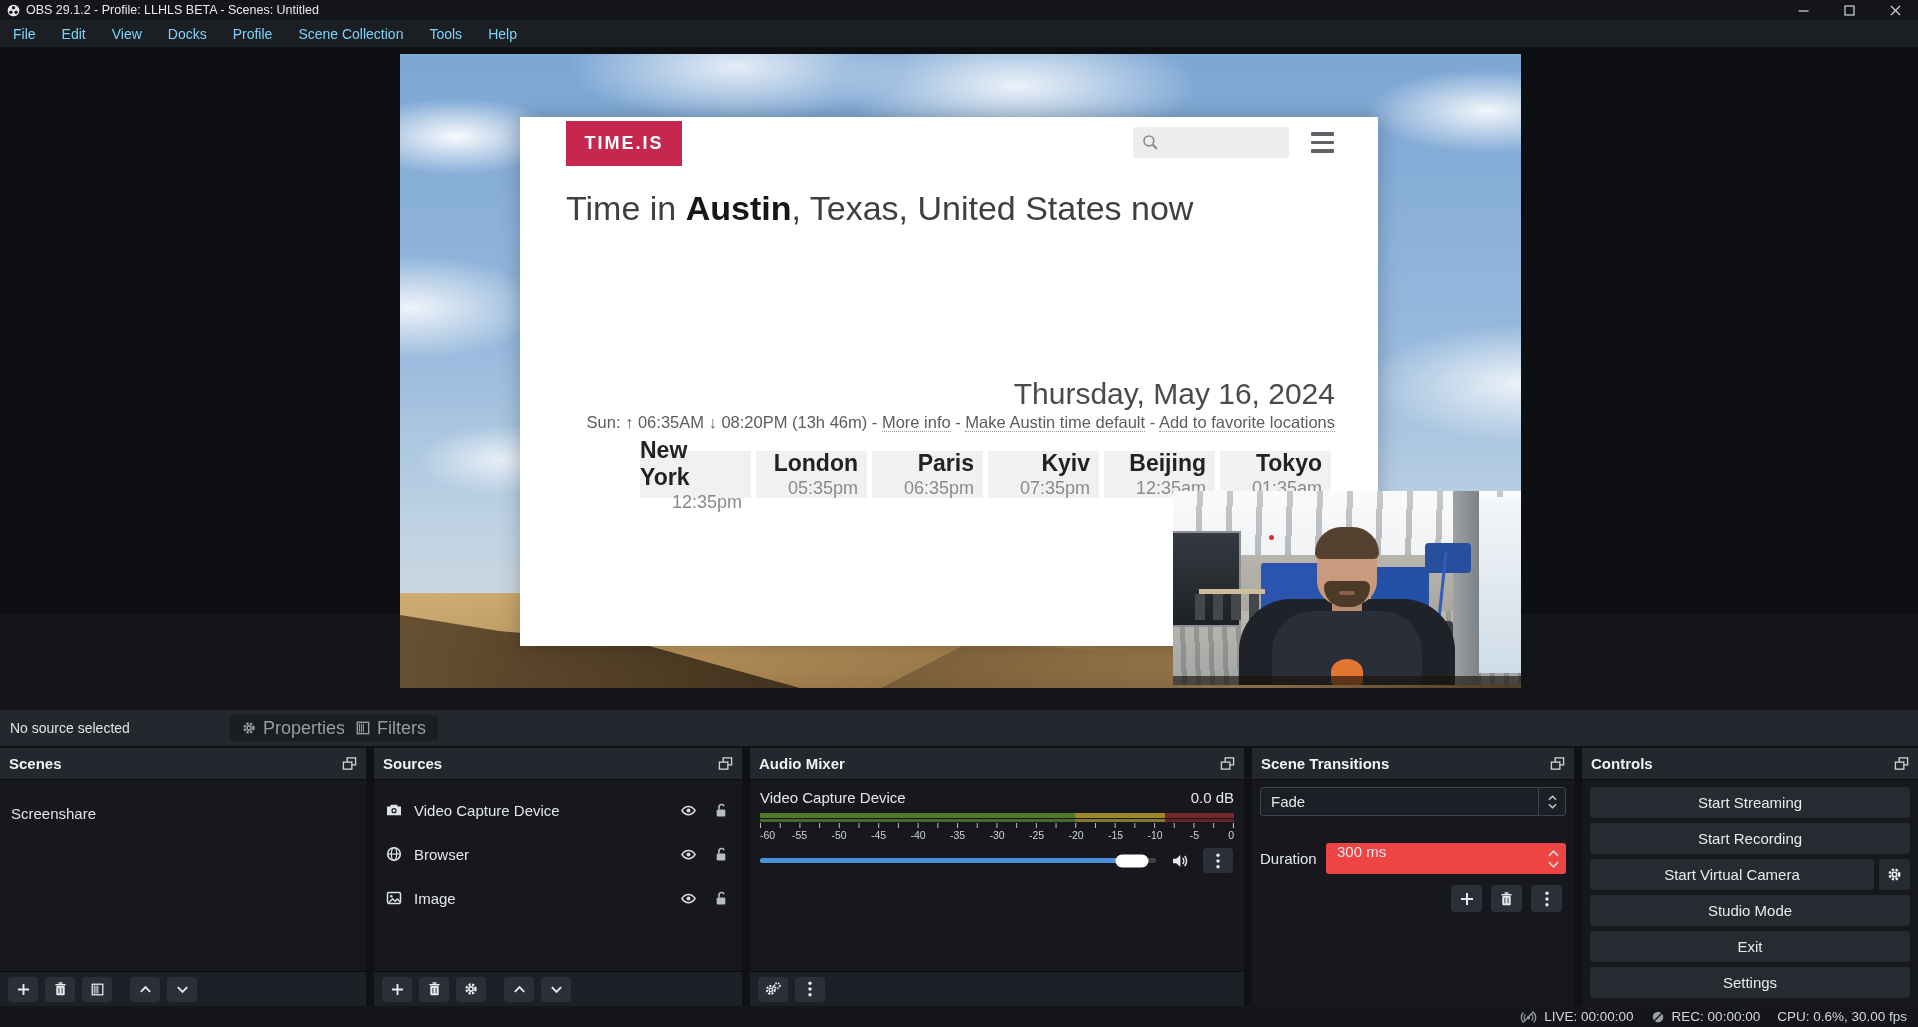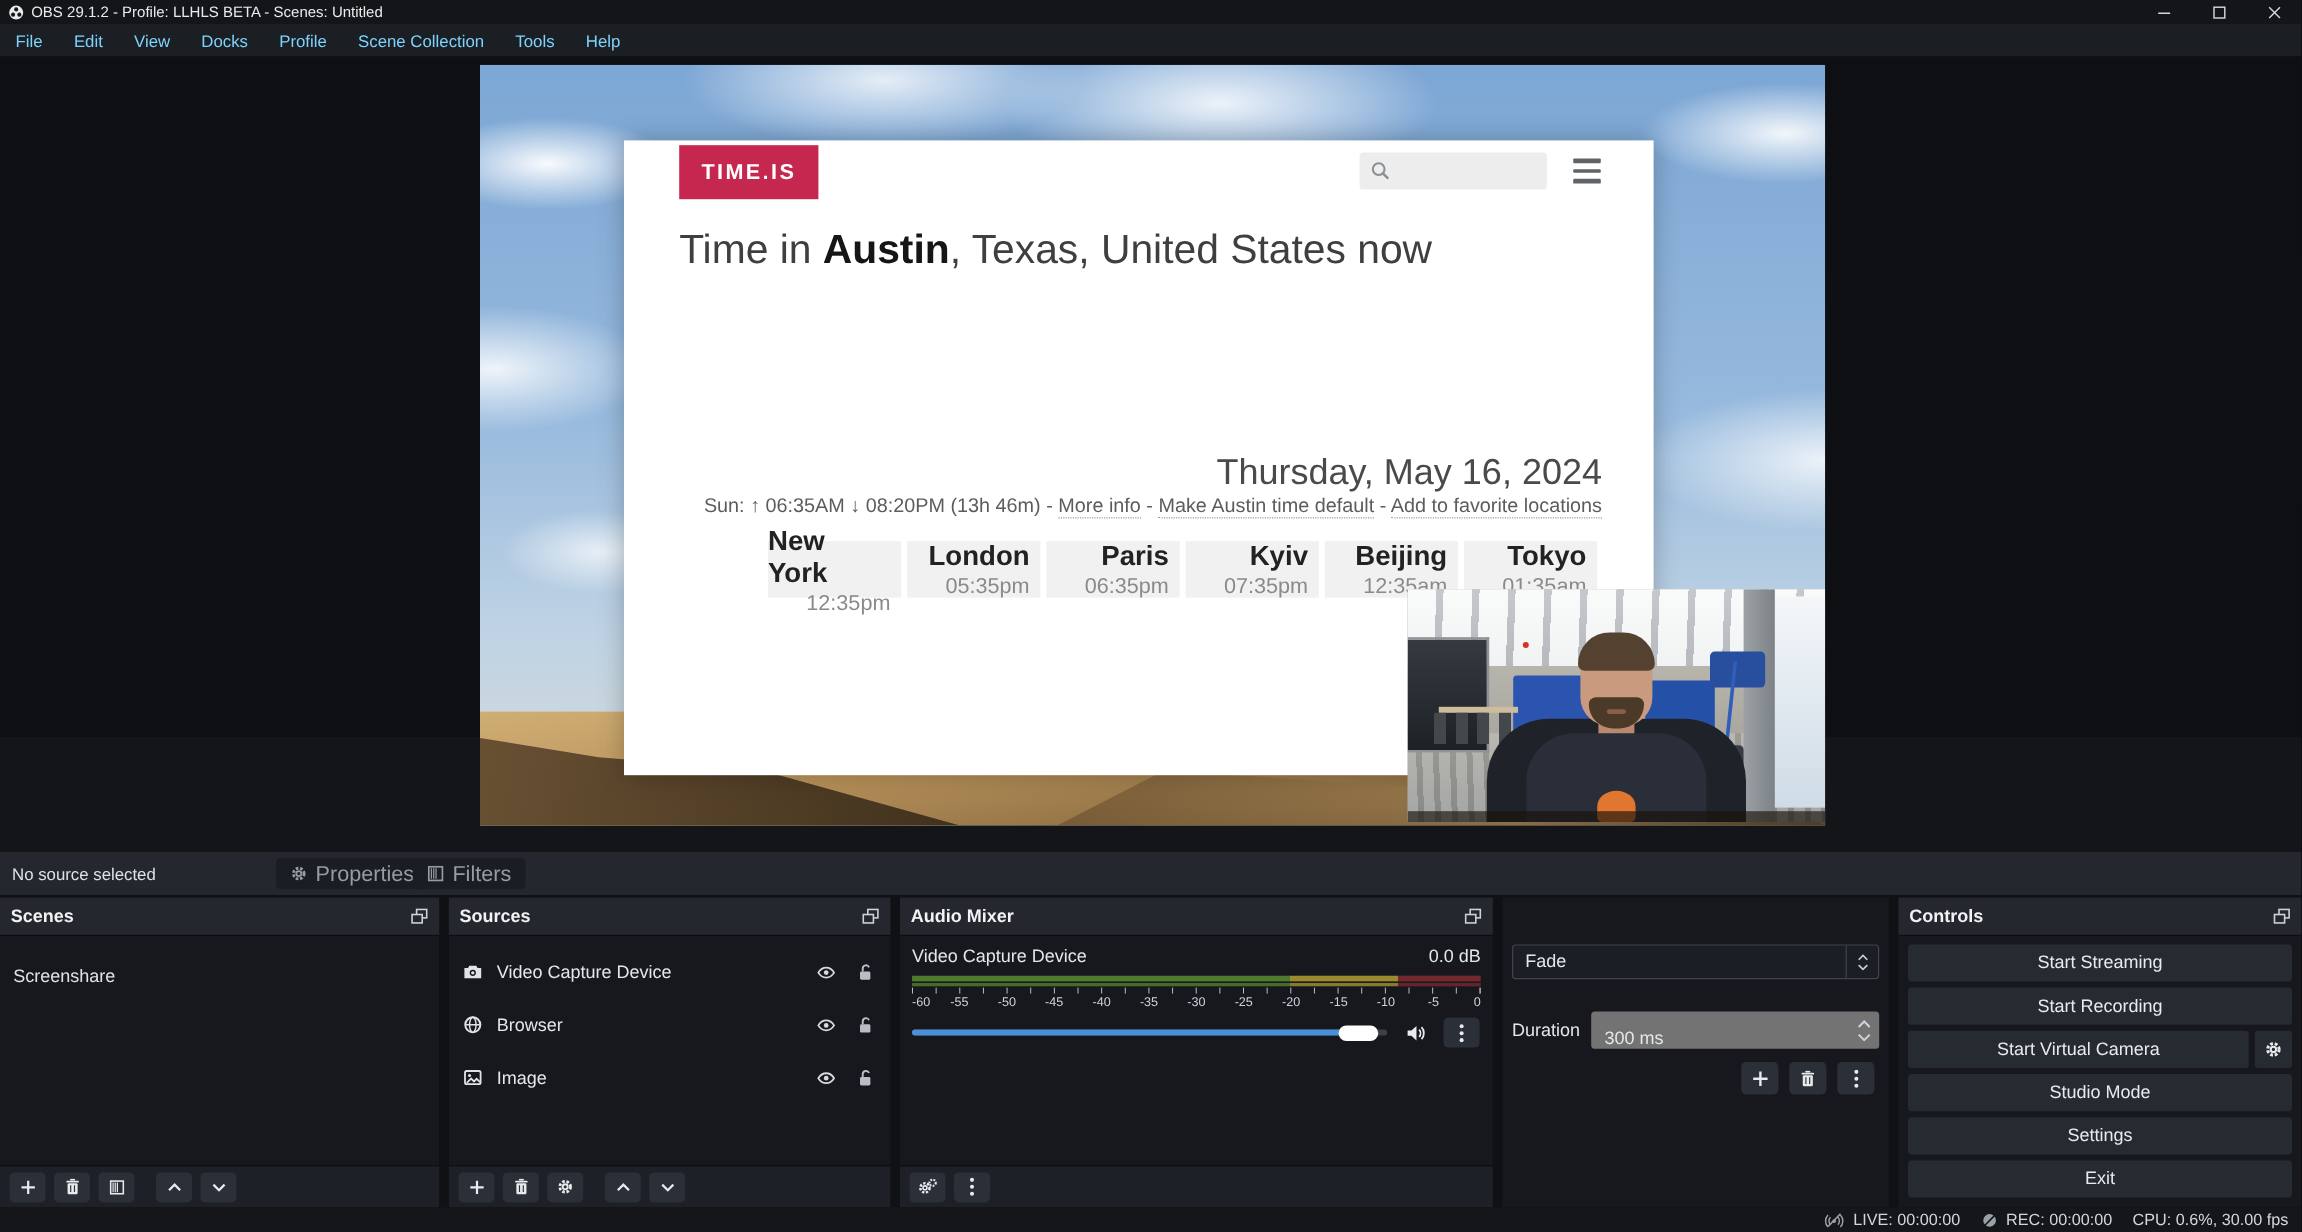--- a/index.html
+++ b/index.html
@@ -141,21 +141,21 @@
   .vol-handle{position:absolute;left:94%;top:50%;transform:translate(-50%,-50%);width:33px;height:13px;background:#fff;border-radius:6.5px}
   .vol-speaker{margin-left:15px;color:#e8eaed}
   .vol-row .tbtn{margin-left:14px}
 
   
   .trans-body{padding:7px 8px 0 8px;font-size:15px;color:#e4e7ea}
   .combo{position:relative;height:29px;background:#1b1e24;border:1px solid #3f444c;border-radius:3px;display:flex;align-items:center;padding-left:10px;box-sizing:border-box}
   .combo-arrows{position:absolute;right:0;top:0;bottom:0;width:26px;border-left:1px solid #3f444c;display:flex;flex-direction:column;align-items:center;justify-content:center;gap:2px;color:#c8ccd2}
   .dur-row{margin-top:27px;display:flex;align-items:center}
   .dur-label{width:66px}
-  .spin{position:relative;flex:1;height:31px;background:#737373;border-radius:3px;display:flex;align-items:flex-end;padding-left:11px;box-sizing:border-box}
+  .spin{position:relative;flex:1;height:31px;background:#ef4444;border-radius:3px;display:flex;align-items:flex-start;padding-left:11px;box-sizing:border-box}
   .spin-arrows{position:absolute;right:7px;top:0;bottom:0;display:flex;flex-direction:column;justify-content:center;gap:4px;color:#d0d4d9}
   .trans-btns{margin-top:11px;display:flex;justify-content:flex-end;gap:9px;padding-right:4px}
   .trans-btns .tbtn{width:31px;height:27px}
 
   
   .ctl-body{padding-top:7px}
   .ctl-btn{margin:0 8px 5px 8px;height:31px;background:#262a31;border-radius:3px;display:flex;align-items:center;justify-content:center;font-size:15px;color:#e8eaec}
   .ctl-row{margin:0 8px 5px 8px;display:flex;gap:5px}
   .ctl-row .ctl-btn{flex:1;margin:0}
   .ctl-gear{width:31px;height:31px;background:#262a31;border-radius:3px;display:flex;align-items:center;justify-content:center;color:#e8eaec;flex:0 0 auto}
@@ -554,20 +554,29 @@
             <svg width="4" height="16" viewBox="0 0 4 16">
               <circle cx="2" cy="2.2" r="1.7" fill="currentColor"></circle>
               <circle cx="2" cy="8" r="1.7" fill="currentColor"></circle>
               <circle cx="2" cy="13.8" r="1.7" fill="currentColor"></circle>
             </svg>
           </div>
       </div>
     </div>
 
     <div class="panel" id="panel-transitions">
+      <div class="panel-header">
+        <span>Scene Transitions</span>
+        <span class="popout">
+            <svg width="15" height="15" viewBox="0 0 16 16">
+              <rect x="5.5" y="2" width="9" height="7.5" fill="none" stroke="currentColor" stroke-width="1.4"></rect>
+              <rect x="1.5" y="6.5" width="9" height="7.5" fill="#24272d" stroke="currentColor" stroke-width="1.4"></rect>
+            </svg>
+          </span>
+      </div>
       <div class="panel-body nofoot trans-body">
         <div class="combo">
           <span>Fade</span>
           <span class="combo-arrows">
             <svg width="9" height="6" viewBox="0 0 10 6">
                 <path d="M1 5l4-4 4 4" fill="none" stroke="currentColor" stroke-width="1.6"></path>
               </svg>
             <svg width="9" height="6" viewBox="0 0 10 6">
                 <path d="M1 1l4 4 4-4" fill="none" stroke="currentColor" stroke-width="1.6"></path>
               </svg>
@@ -628,22 +637,22 @@
         <div class="ctl-row">
           <div class="ctl-btn">Start Virtual Camera</div>
           <div class="ctl-gear">
               <svg width="15" height="15" viewBox="0 0 16 16">
                 <circle cx="8" cy="8" r="5.1" fill="none" stroke="currentColor" stroke-width="2.7" stroke-dasharray="2.5 1.6"></circle>
                 <circle cx="8" cy="8" r="2.4" fill="none" stroke="currentColor" stroke-width="1.8"></circle>
               </svg>
             </div>
         </div>
         <div class="ctl-btn">Studio Mode</div>
+        <div class="ctl-btn">Exit</div>
         <div class="ctl-btn">Settings</div>
-        <div class="ctl-btn">Exit</div>
       </div>
     </div>
   </div>
 
   <div class="statusbar">
     <span class="sb-item">
       <svg width="17" height="15" viewBox="0 0 16 16">
           <circle cx="8" cy="9.2" r="1.6" fill="currentColor"></circle>
           <path d="M4.7 12.4a4.7 4.7 0 0 1 0-6.6M11.3 5.8a4.7 4.7 0 0 1 0 6.6M2.5 14.5a7.8 7.8 0 0 1 0-10.8M13.5 3.7a7.8 7.8 0 0 1 0 10.8" fill="none" stroke="currentColor" stroke-width="1.3"></path>
           <path d="M2.6 13.8L13.6 2.6" stroke="currentColor" stroke-width="1.4"></path>

